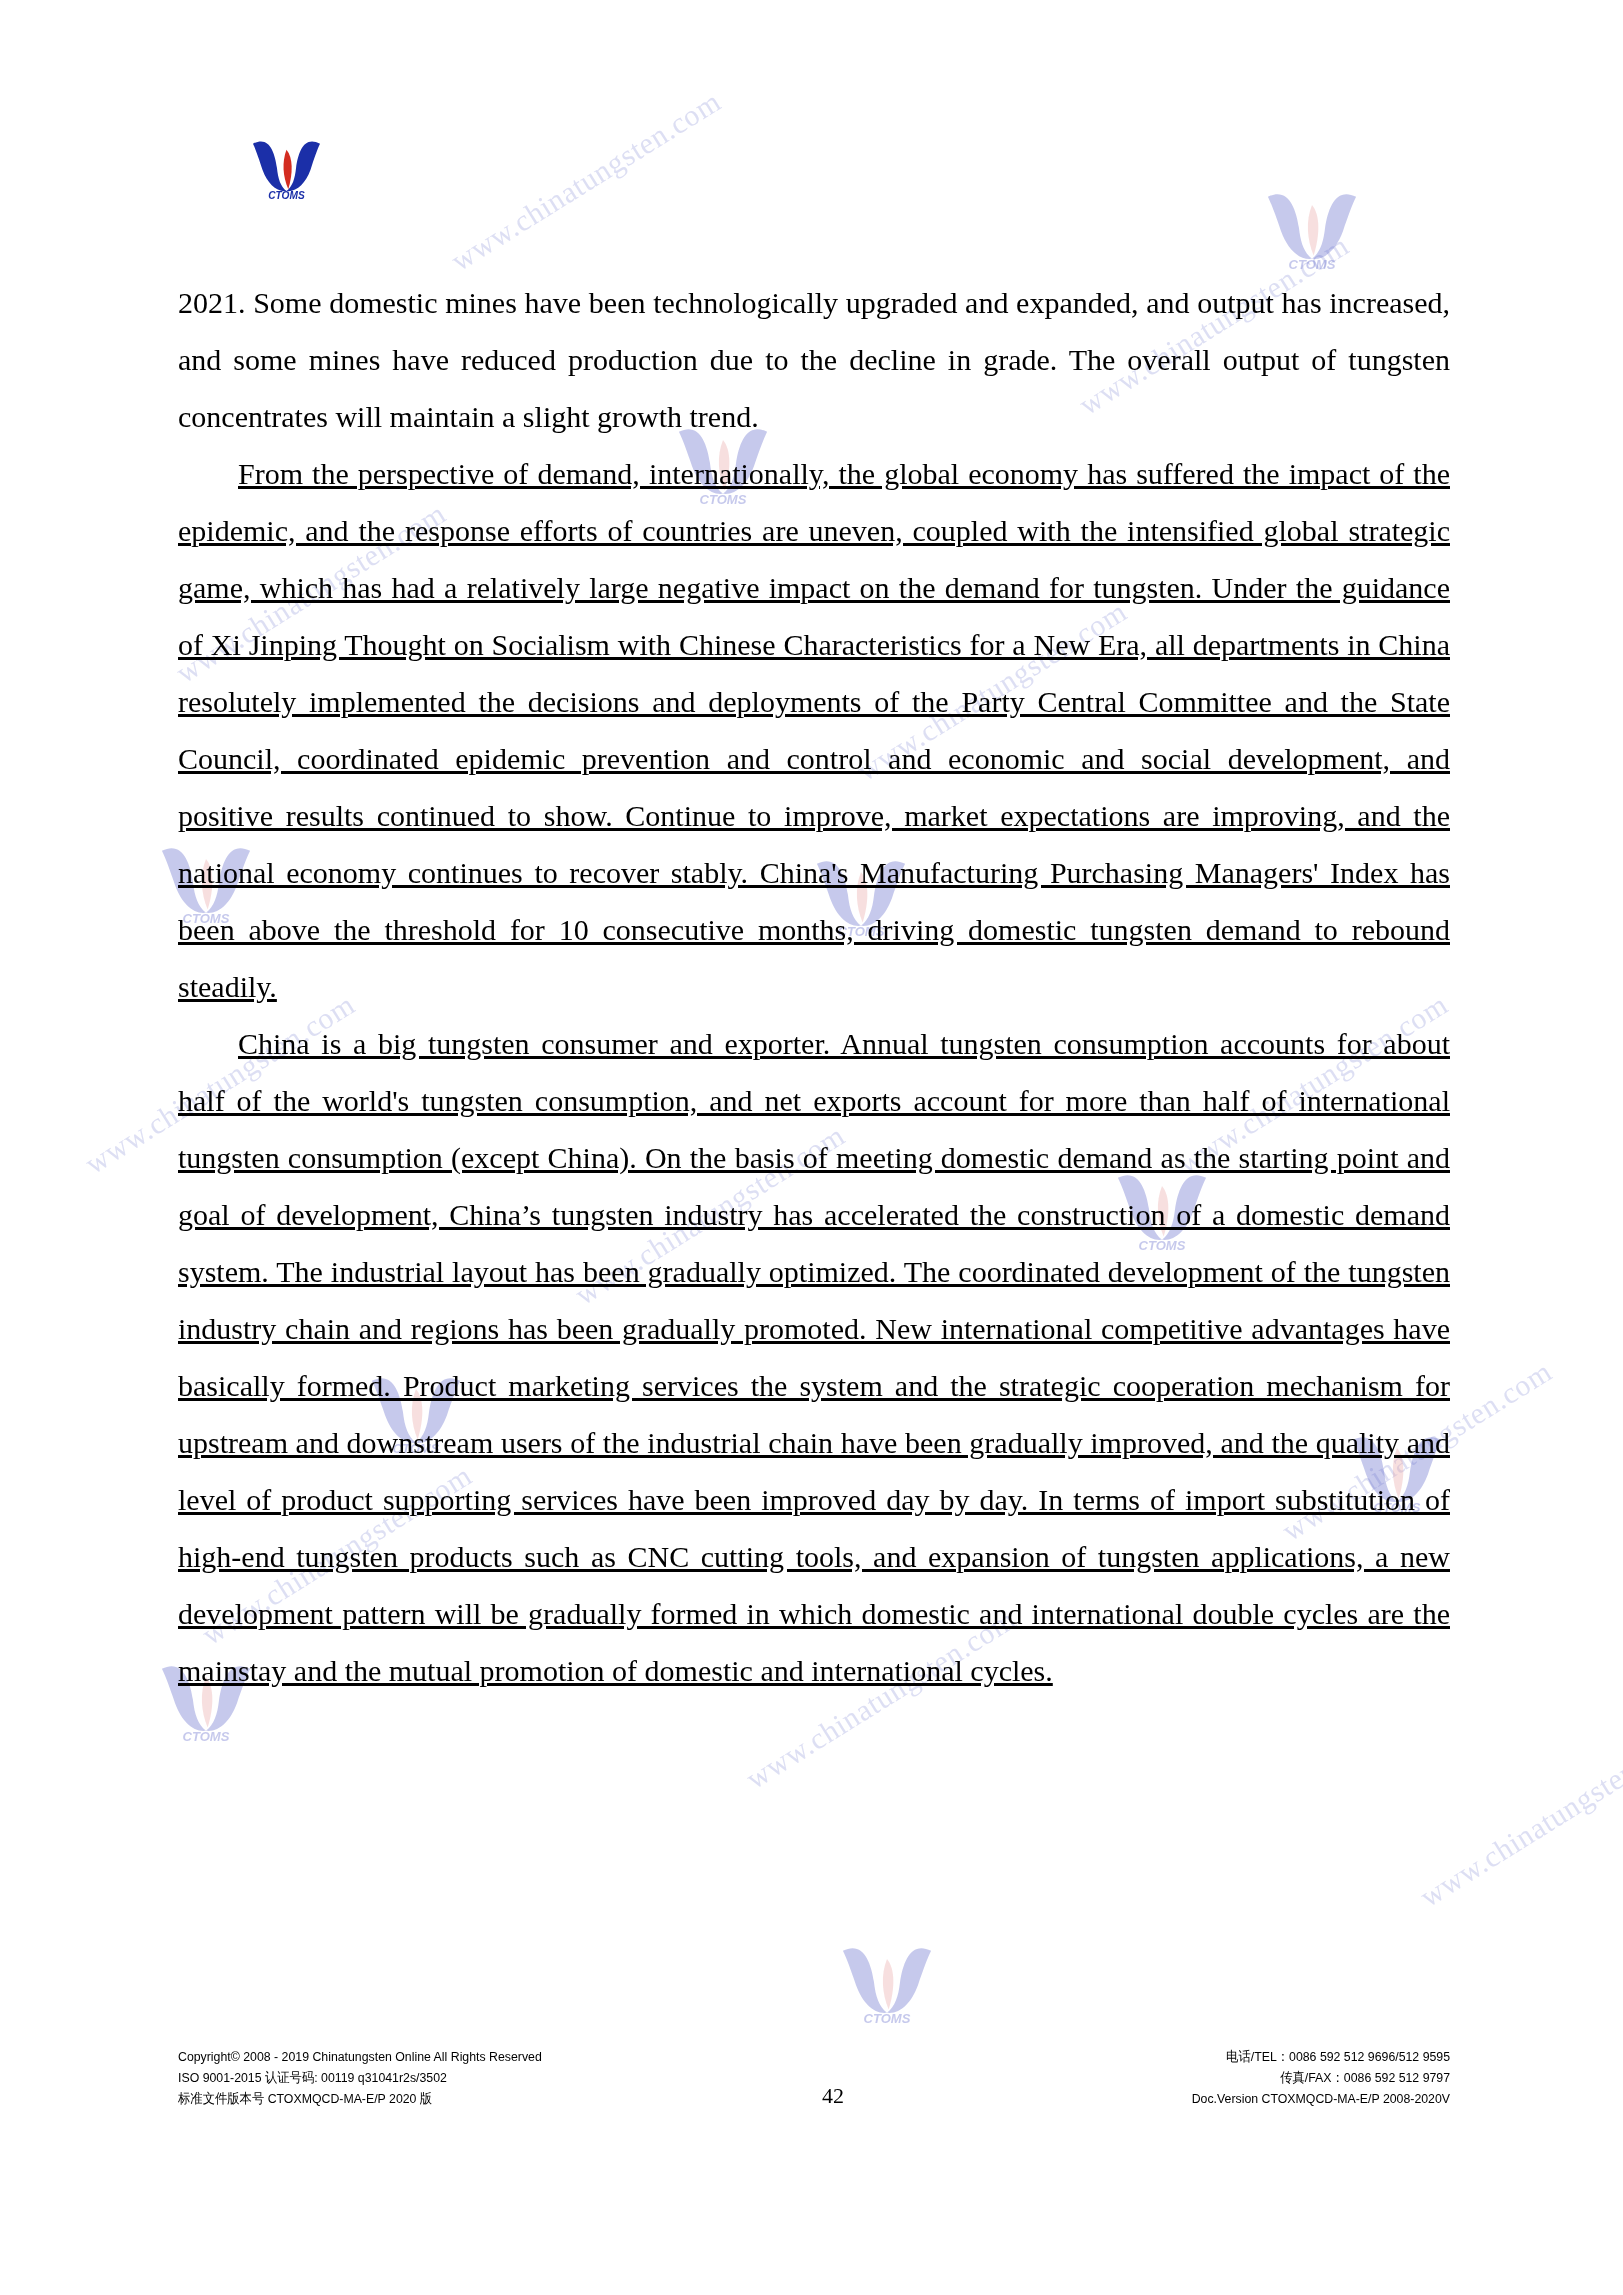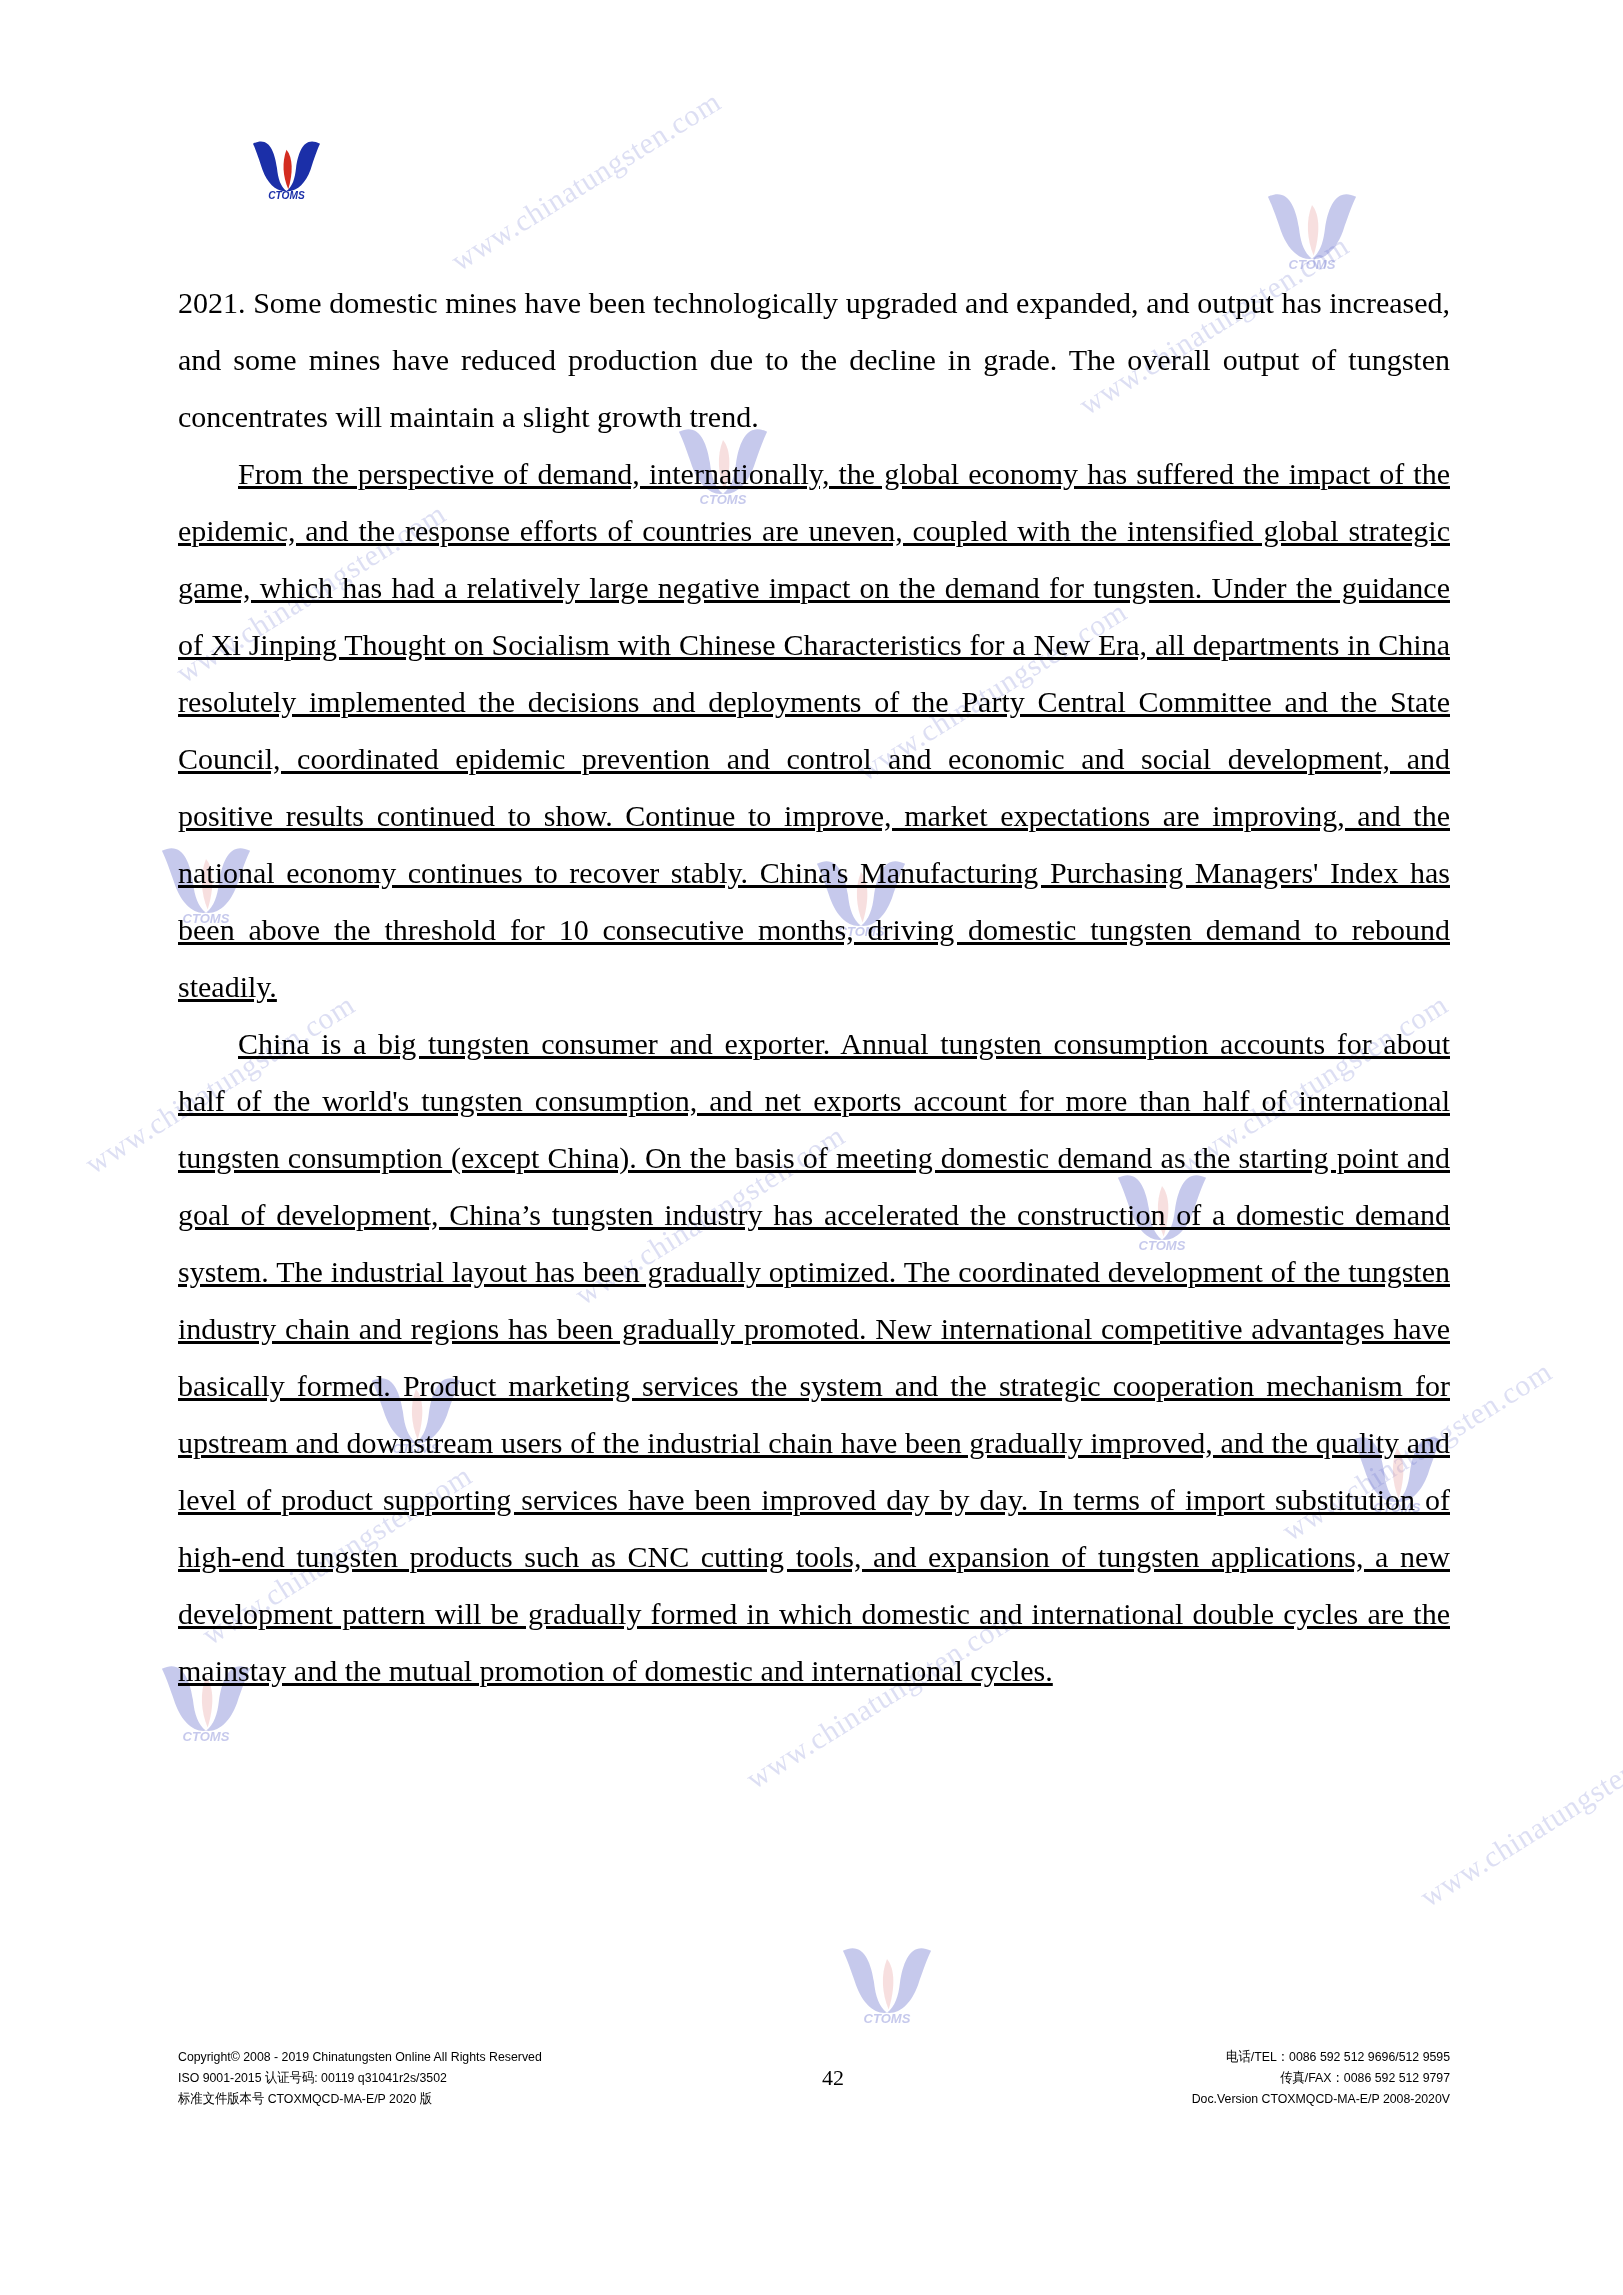--- a/index.html
+++ b/index.html
@@ -105,21 +105,21 @@
 
   
   .doc-footer {
     position: absolute;
     left: 178px;
     right: 173px;
     top: 2046px;
     z-index: 3;
     display: flex;
     justify-content: space-between;
-    align-items: center;
+    align-items: flex-end;
     font-family: "Liberation Sans", "DejaVu Sans", sans-serif;
   }
   .footer-col {
     font-size: 13.7px;
     line-height: 21px;
     color: #000;
     white-space: nowrap;
     transform: scaleX(.9);
   }
   .footer-col.left  { transform-origin: left top; }

